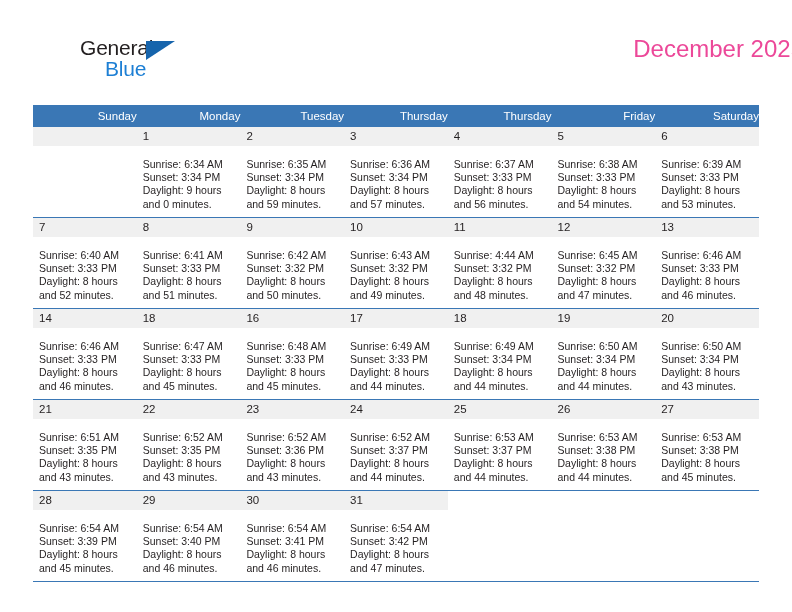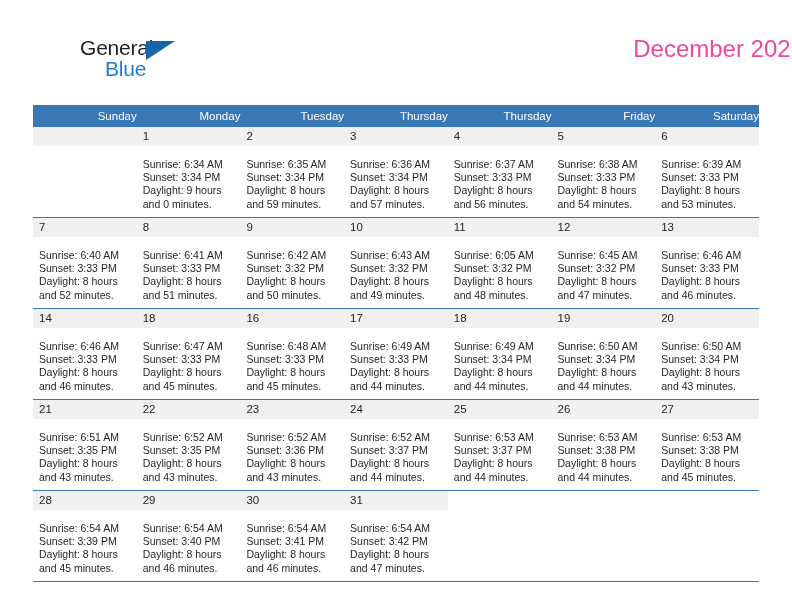--- a/index.html
+++ b/index.html
@@ -293,21 +293,21 @@
               <div>Sunset: 3:32 PM</div>
               <div>Daylight: 8 hours</div>
               <div>and 49 minutes.</div>
             </div>
           </div>
         </td>
         <td>
           <div class="daycell">
             <div class="daynum">11</div>
             <div class="info">
-              <div>Sunrise: 6:05 AM</div>
+              <div>Sunrise: 4:44 AM</div>
               <div>Sunset: 3:32 PM</div>
               <div>Daylight: 8 hours</div>
               <div>and 48 minutes.</div>
             </div>
           </div>
         </td>
         <td>
           <div class="daycell">
             <div class="daynum">12</div>
             <div class="info">

